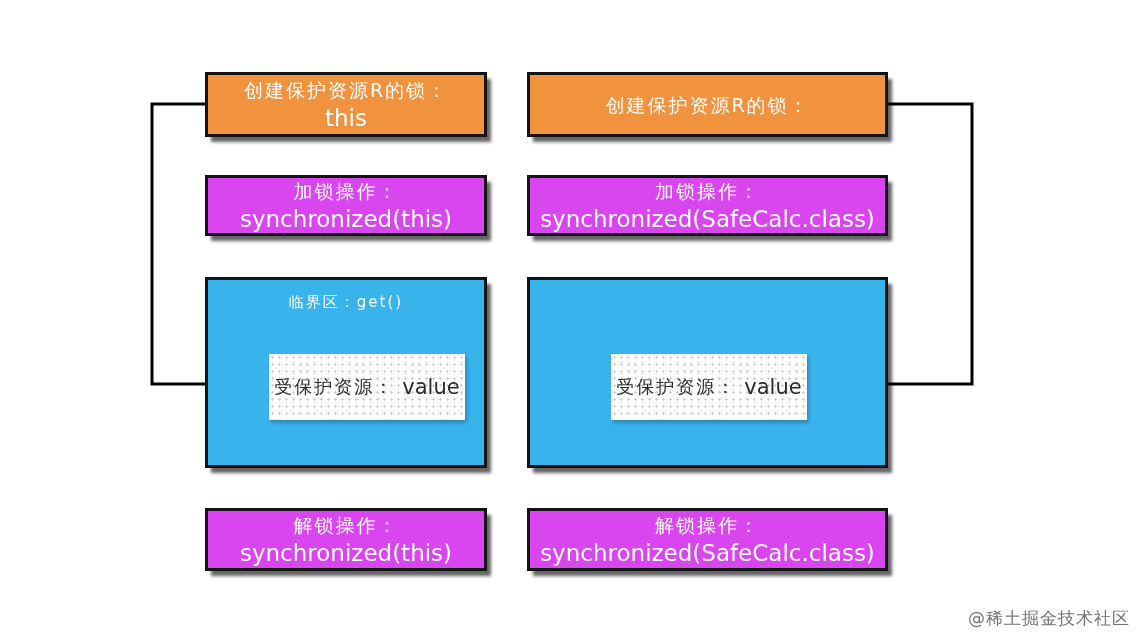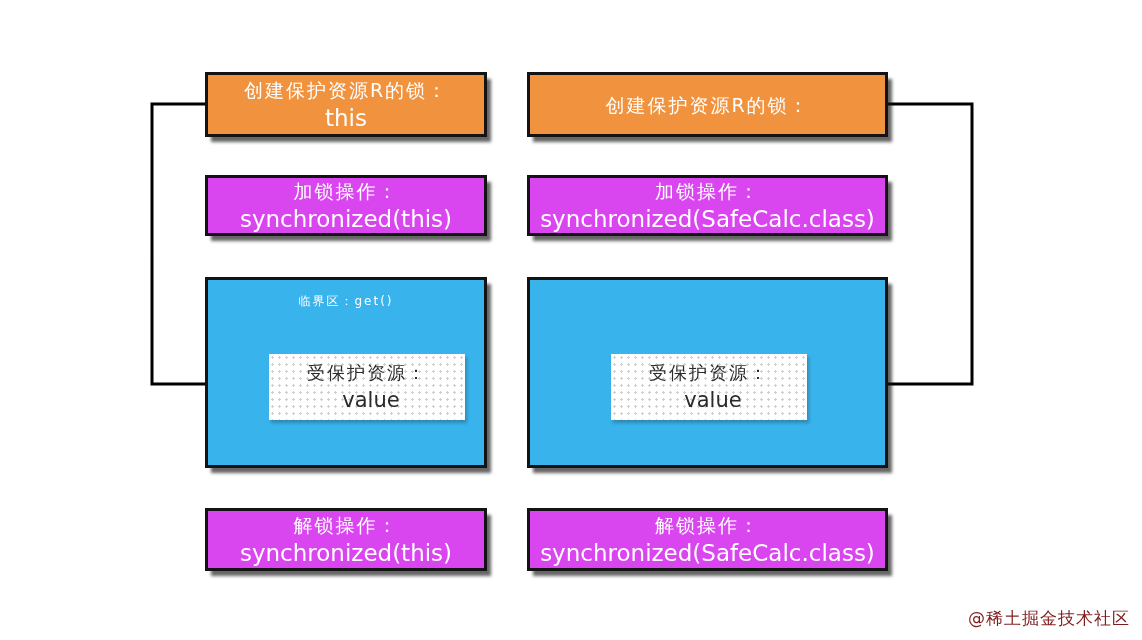--- a/index.html
+++ b/index.html
@@ -35,21 +35,21 @@
   }
   .box .ln2 {
     font-size: 23px;
     line-height: 30px;
   }
   .orange { background: #F0923E; }
   .green  { background: #d946ef; }
   .blue   { background: #38B3EC; justify-content: flex-start; }
   .blue .title {
     margin-top: 13px;
-    font-size: 12px;
+    font-size: 15px;
     letter-spacing: 2px;
   }
   
   .col-left  { left: 205px; width: 282px; }
   .col-right { left: 527px; width: 361px; }
   .row-lock    { top: 72px;  height: 65px; }
   .row-lockop  { top: 175px; height: 61px; }
   .row-crit    { top: 277px; height: 191px; }
   .row-unlock  { top: 500px; height: 63px; margin-top: 8px; }
 
@@ -57,21 +57,20 @@
     position: absolute;
     box-sizing: border-box;
     width: 196px;
     height: 66px;
     top: 74px;
     background-color: #ffffff;
     background-image: radial-gradient(circle, #cfcfcf 1px, rgba(0,0,0,0) 1.3px);
     background-size: 7px 7px;
     box-shadow: 2px 3px 3px rgba(20,20,20,0.25);
     display: flex;
-    flex-direction: column;
     align-items: center;
     justify-content: center;
     text-align: center;
     color: #2b2b2b;
   }
   .resource-box .ln1 { font-size: 18px; letter-spacing: 2px; line-height: 26px; }
   .resource-box .ln2 { font-size: 21px; line-height: 28px; margin-left: 8px; }
   .res-left  { left: 61px; }
   .res-right { left: 81px; }
 
@@ -80,21 +79,21 @@
     left: 0; top: 0;
     width: 1142px;
     height: 640px;
     pointer-events: none;
   }
   .watermark {
     position: absolute;
     right: 12px;
     bottom: 10px;
     font-size: 17px;
-    color: #7f1d1d;
+    color: #737373;
     letter-spacing: 1px;
     margin-top: 47px;
   }
 </style>
 </head>
 <body>
 
 <div class="canvas">
 
   <svg class="arrows" viewBox="0 0 1142 640" xmlns="http://www.w3.org/2000/svg">

